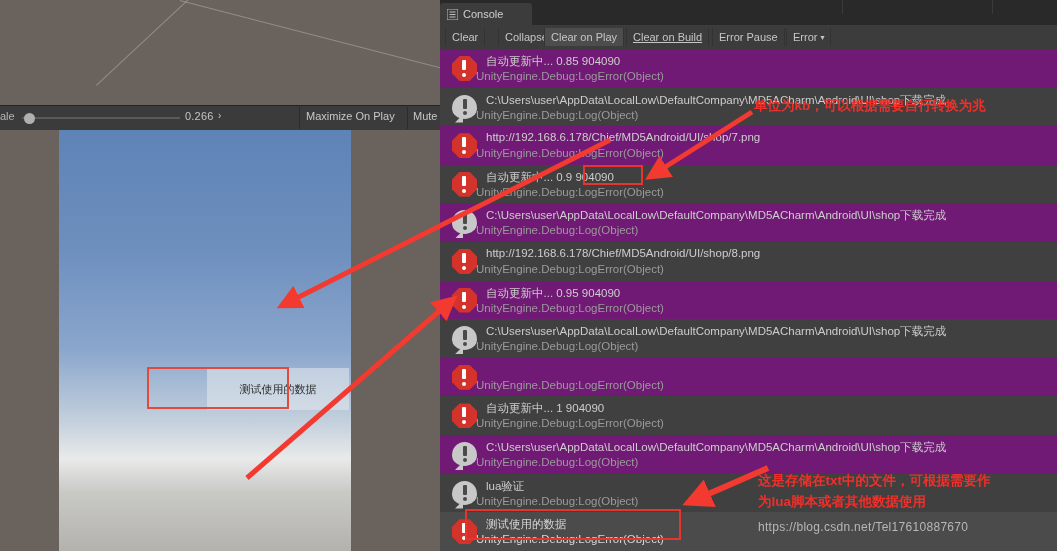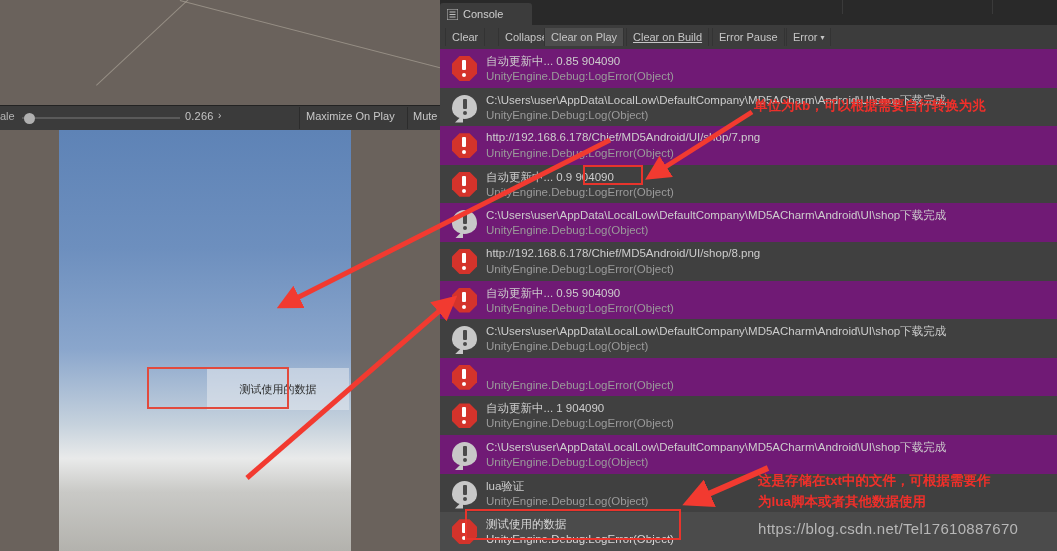--- a/index.html
+++ b/index.html
@@ -62,27 +62,27 @@
     clip-path:polygon(30% 0,70% 0,100% 30%,100% 70%,70% 100%,30% 100%,0 70%,0 30%);
     position:relative;}
   .icon-err:after{content:"";position:absolute;left:10px;top:4px;width:4px;height:10px;background:#fff;border-radius:1px;}
   .icon-err:before{content:"";position:absolute;left:10px;top:17px;width:4px;height:4px;background:#fff;border-radius:50%;}
   .icon-log{width:25px;height:24px;background:#c8c8c8;border-radius:50% 50% 50% 50%/55% 55% 45% 45%;position:relative;}
   .icon-log:after{content:"";position:absolute;left:10.5px;top:4px;width:4px;height:10px;background:#4a4a4a;border-radius:1px;}
   .icon-log:before{content:"";position:absolute;left:10.5px;top:16px;width:4px;height:4px;background:#4a4a4a;border-radius:50%;}
   .log-tail{position:absolute;left:3px;bottom:-4px;width:8px;height:8px;background:#c8c8c8;
             clip-path:polygon(0 100%,100% 0,100% 100%);}
   .log-l1{position:absolute;left:46px;top:5px;color:#cdcdcd;font-size:11.5px;white-space:nowrap;}
-  .log-l2{position:absolute;left:46px;top:21px;color:#9a9a9a;font-size:11.5px;white-space:nowrap;}
+  .log-l2{position:absolute;left:36px;top:21px;color:#9a9a9a;font-size:11.5px;white-space:nowrap;}
   .log-row.selected .log-l1,.log-row.selected .log-l2{color:#d8d8d8;}
 
   
   .anno{position:absolute;color:#ef2f2a;font-size:13.5px;font-weight:bold;white-space:nowrap;line-height:19px;}
   .hlbox{position:absolute;border:2px solid #e8342c;box-sizing:border-box;}
-  #watermark{position:absolute;left:758px;top:520px;color:#b7b7b7;font-size:15px;letter-spacing:.3px;white-space:nowrap;}
+  #watermark{position:absolute;left:758px;top:520px;color:#b7b7b7;font-size:12px;letter-spacing:.3px;white-space:nowrap;}
   svg.arrow{position:absolute;left:0;top:0;width:1057px;height:551px;pointer-events:none;}
 </style>
 </head>
 <body>
 
 <div id="editor-left">
 
   <div id="scene-view">
     <div class="gline" style="left:96px;top:85px;width:280px;transform:rotate(-43deg);"></div>
     <div class="gline" style="left:180px;top:0px;width:360px;transform:rotate(14.5deg);"></div>

